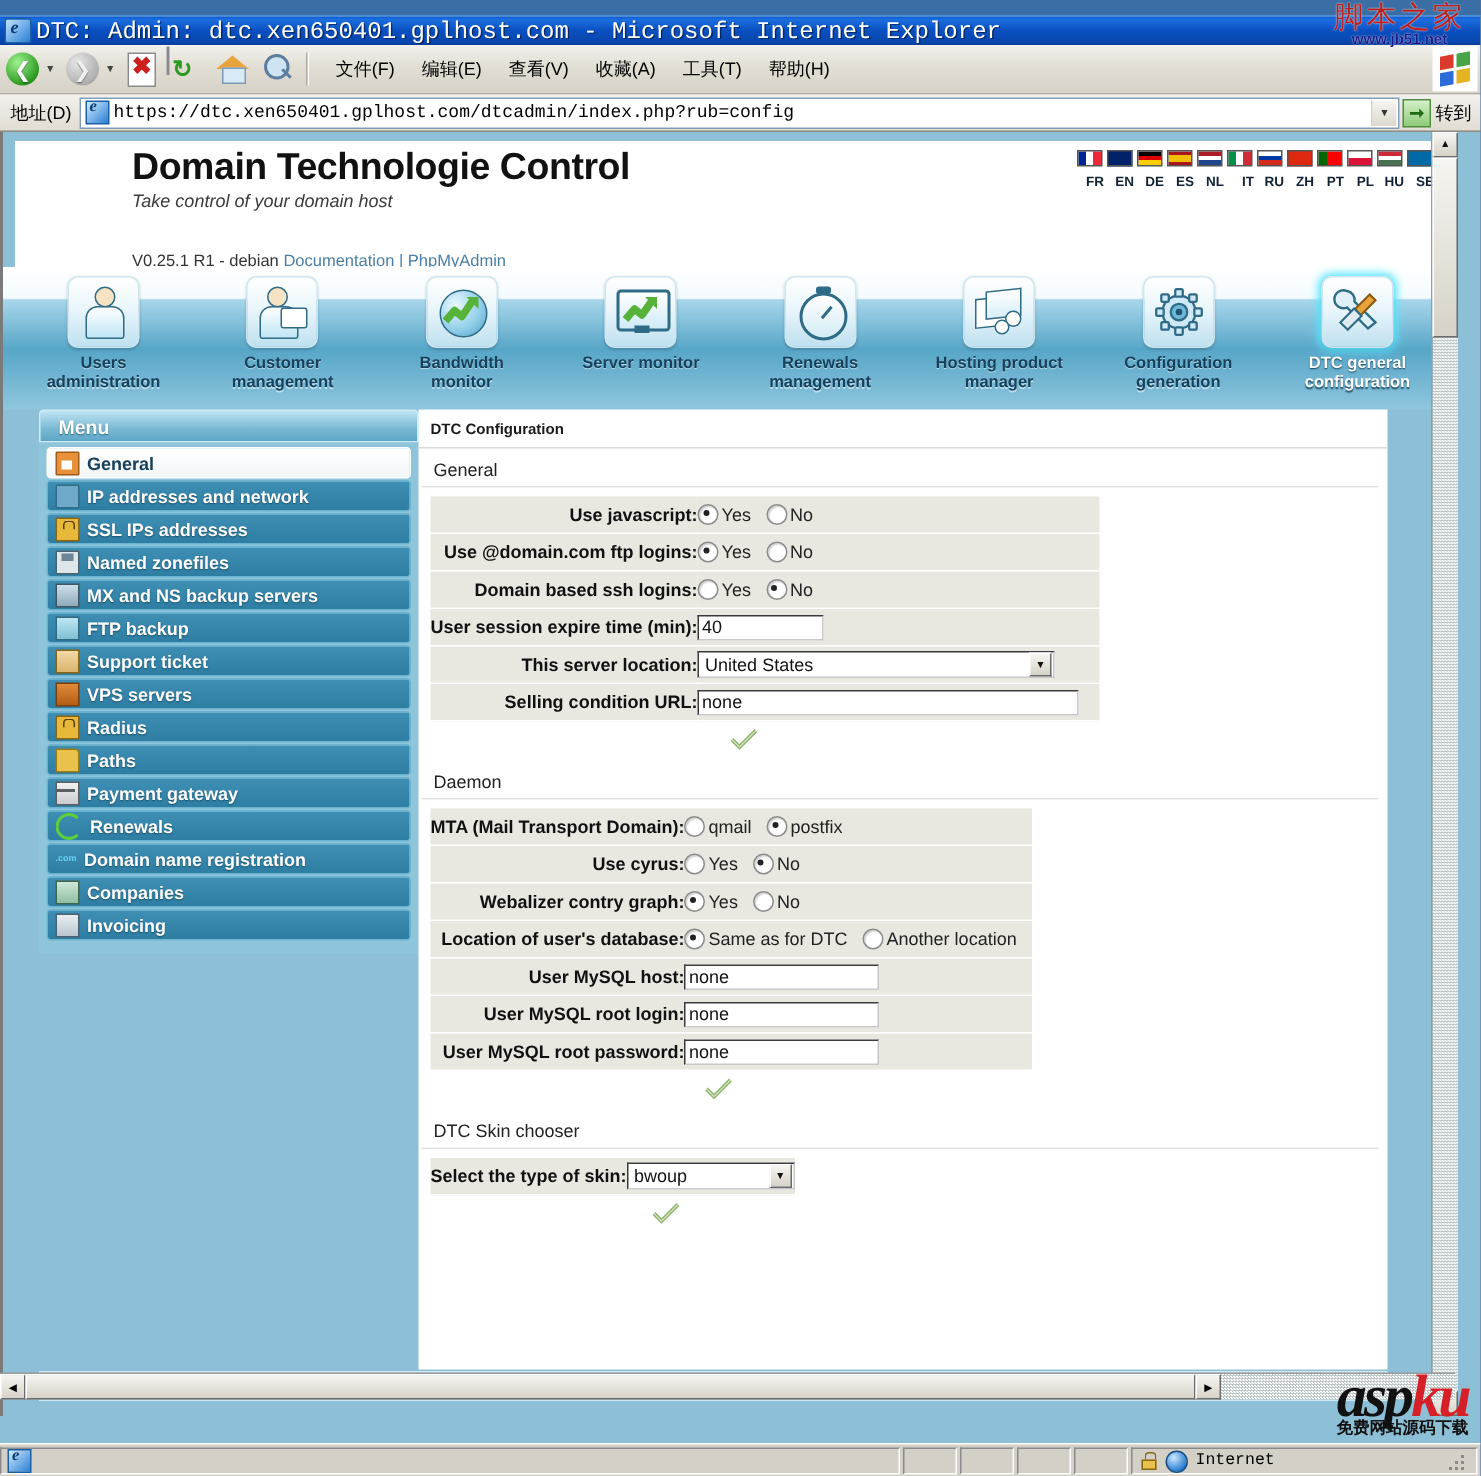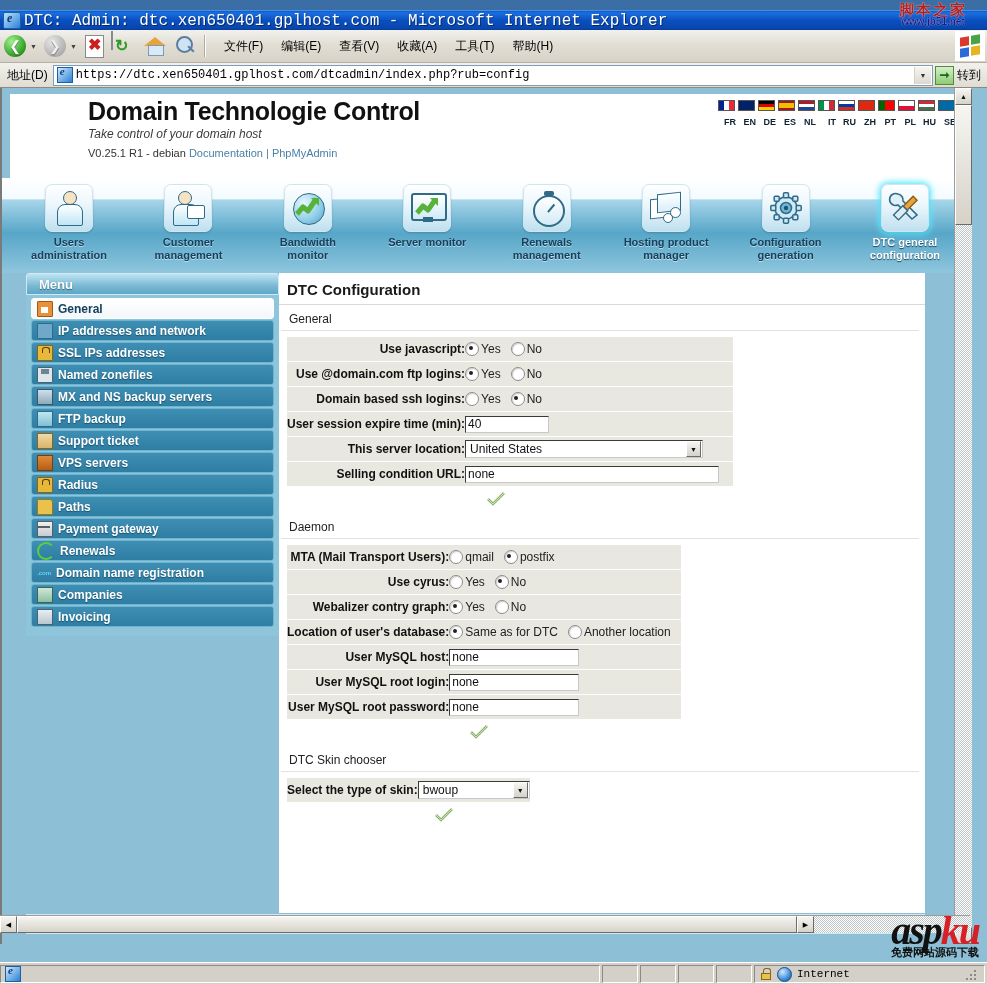--- a/index.html
+++ b/index.html
@@ -7,21 +7,21 @@
     width:987px;height:984px;overflow:hidden;
     font-family:"Liberation Sans",sans-serif;
     background:#0a246a;
     -webkit-font-smoothing:none;
   }
   
   #desktop{position:relative;width:987px;height:984px;
     background:linear-gradient(180deg,#3a6ea5 0%,#2f5f97 40%,#28538a 100%);}
   #watermark-tr{position:absolute;right:2px;top:2px;width:104px;height:34px;
     text-align:center;line-height:1;z-index:40;pointer-events:none;}
-  #watermark-tr .cn{display:block;font-size:15px;font-weight:bold;color:#b81f1f;
+  #watermark-tr .cn{display:block;font-size:20px;font-weight:normal;color:#b81f1f;
     letter-spacing:2px;text-shadow:0 0 1px #fff;}
   #watermark-tr .url{display:block;font-size:10px;font-weight:bold;color:#1a1a8a;
     font-family:"Liberation Sans",sans-serif;text-shadow:0 0 1px #fff;}
 
   #ie-window{position:absolute;left:0;top:10px;width:987px;height:974px;
     background:#d4d0c8;border-top:1px solid #4a90d9;}
 
   
   #titlebar{height:19px;
     background:linear-gradient(180deg,#0a5ad0 0%,#1b6ee0 10%,#0a4fc0 50%,#0846ad 90%,#073c99 100%);
@@ -123,21 +123,21 @@
   #dtclogo .fist .knuck{position:absolute;left:4px;top:4px;width:30px;height:20px;
     border:2px solid #17465f;border-radius:11px 11px 5px 5px;background:#f3fbff;}
   #dtclogo .fist .kl{position:absolute;top:8px;width:1px;height:12px;background:#17465f;}
   #dtclogo .fist .arm{position:absolute;left:12px;top:23px;width:13px;height:20px;
     border:2px solid #17465f;background:#f3fbff;border-radius:2px;}
   #dtclogo .txt{font-size:17px;font-weight:bold;color:#17465f;letter-spacing:1px;
     font-family:"Liberation Serif",serif;line-height:1;}
   #titleblock{position:absolute;left:78px;top:2px;}
   #apptitle{font-size:25px;font-weight:bold;color:#111;letter-spacing:-.3px;line-height:30px;}
   #appsub{font-size:12px;font-style:italic;color:#3b3b3b;line-height:16px;}
-  #appver{font-size:11px;color:#333;line-height:14px;margin-top:4px;}
+  #appver{font-size:11px;color:#333;line-height:14px;margin-top:25px;}
   #appver a{color:#4a7fa5;text-decoration:none;}
   #appver .sep{color:#4a7fa5;}
   #flags{position:absolute;right:6px;top:6px;display:flex;gap:2px;}
   .flagcell{width:18px;text-align:right;}
   .flagimg{width:17px;height:11px;border:1px solid #555;box-sizing:border-box;display:block;}
   .flagcode{font-size:9px;font-weight:bold;color:#123;line-height:11px;
     font-family:"Liberation Sans",sans-serif;}
 
   
   #navbar{position:absolute;left:0;top:90px;width:970px;height:95px;
@@ -220,21 +220,21 @@
   .mic.folder{background:#e8c24a;border:1px solid #9a7a10;border-radius:1px 3px 1px 1px;}
   .mic.cc{background:linear-gradient(180deg,#f0f0f0,#c8ccd0);border:1px solid #5a5f63;}
   .mic.cc:after{content:"";position:absolute;left:0;top:4px;width:12px;height:2px;background:#5a5f63;}
   .mic.renew{border:2px solid #5ccf3a;border-radius:50%;border-right-color:transparent;}
   .mic.dotcom{font-size:6px;color:#67d2f7;font-weight:bold;line-height:14px;}
   .mic.comp{background:linear-gradient(180deg,#cfe8d8,#8fbda2);border:1px solid #3d6650;}
   .mic.inv{background:linear-gradient(180deg,#e9eef2,#b9c6cf);border:1px solid #4b6270;}
 
   
   #main{position:absolute;left:277px;top:0;width:646px;height:640px;background:#fff;}
-  #main-title{font-size:15px;font-weight:bold;color:#1a1a1a;padding:8px 0 6px 8px;
+  #main-title{font-size:10px;font-weight:bold;color:#1a1a1a;padding:8px 0 6px 8px;
     border-bottom:1px solid #d9d9d9;}
   .sec-title{font-size:12px;color:#222;padding:7px 0 4px 8px;border-bottom:1px solid #e2e2e2;
     margin:0 6px 0 2px;}
   .formwrap{padding:6px 0 0 8px;}
   table.frm{border-collapse:collapse;}
   table.frm td{background:#e8e8e0;padding:0;border-bottom:1px solid #fff;
     font-size:12px;color:#111;height:24px;vertical-align:middle;}
   td.lab{text-align:right;padding:0 6px 0 10px;font-weight:bold;white-space:nowrap;
     font-family:"Liberation Sans",sans-serif;}
   td.val{padding:0 8px 0 4px;white-space:nowrap;}
@@ -710,21 +710,21 @@
                   <polyline points="1,8 6,13 17,2" fill="none" stroke="#cfe0b8" stroke-width="1"></polyline>
                 </svg>
               </div>
             </div>
 
             <div class="sec-title">Daemon</div>
             <div class="formwrap">
               <table class="frm">
                 <tbody>
                     <tr>
-                  <td class="lab">MTA (Mail Transport Users):</td>
+                  <td class="lab">MTA (Mail Transport Domain):</td>
                   <td class="val" style="width:228px">
                     <span class="radio"></span><span class="rlabel">qmail</span><span class="radio on"></span><span class="rlabel">postfix</span>
                   </td>
                 </tr>
                 <tr>
                   <td class="lab">Use cyrus:</td>
                   <td class="val">
                     <span class="radio"></span><span class="rlabel">Yes</span><span class="radio on"></span><span class="rlabel">No</span>
                   </td>
                 </tr>

